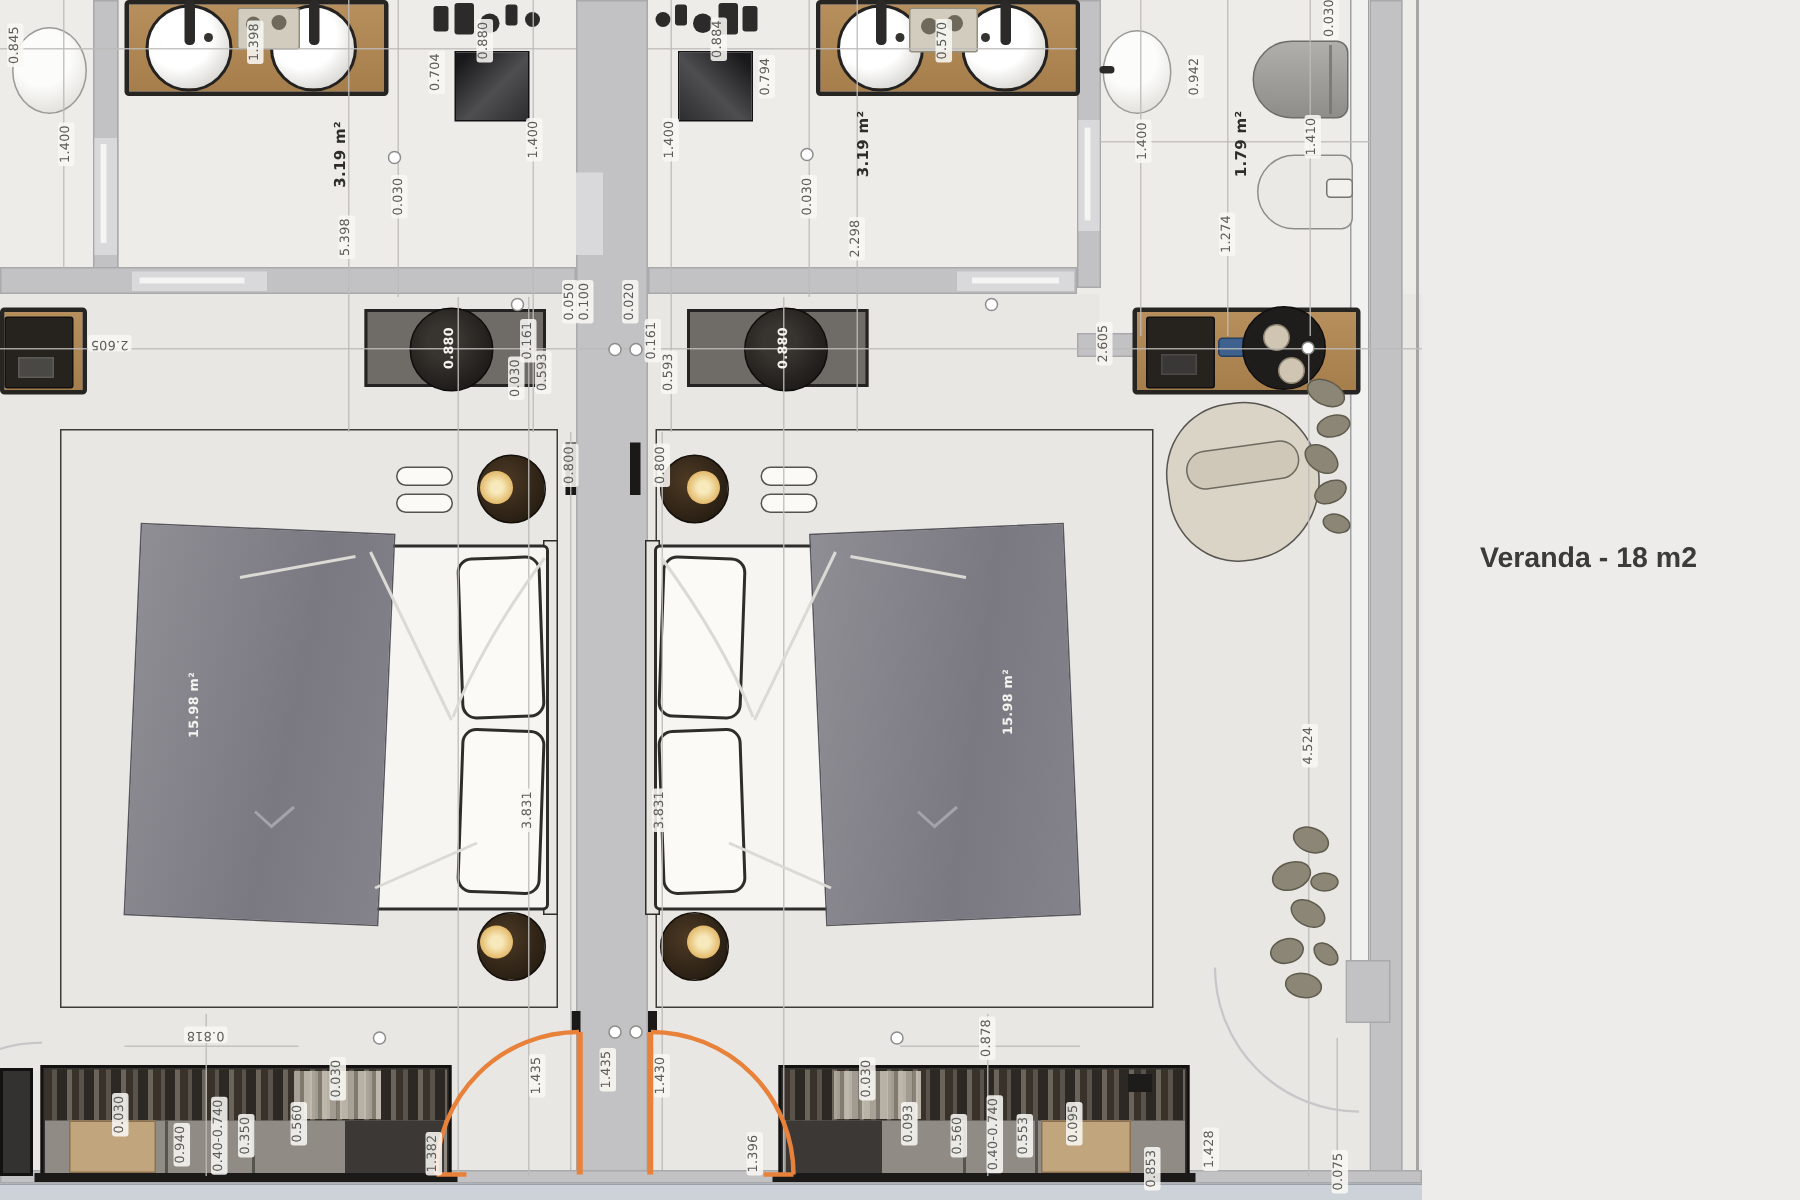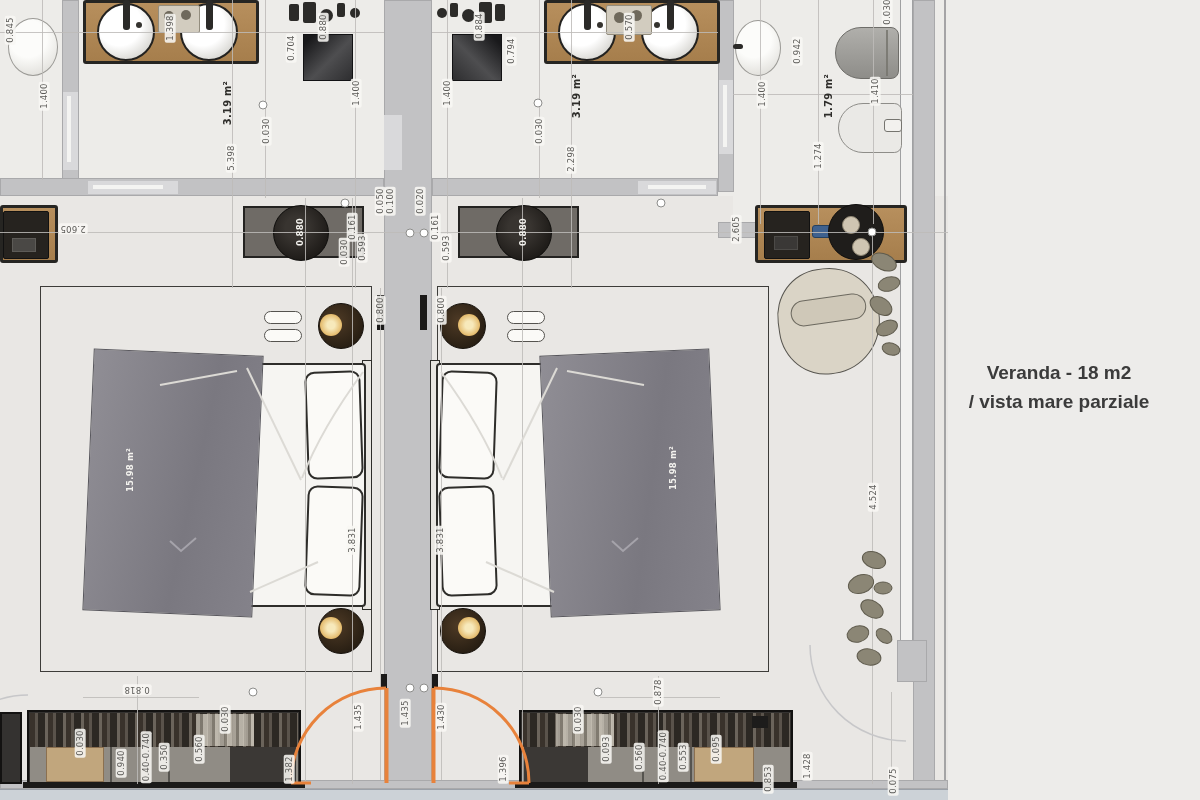--- a/index.html
+++ b/index.html
@@ -358,15 +358,14 @@
         <span class="dlabel" style="left: 683px; top: 757px; transform: translate(-50%, -50%) rotate(-90deg);">0.553</span>
         <span class="dlabel" style="left: 716px; top: 749px; transform: translate(-50%, -50%) rotate(-90deg);">0.095</span>
         <span class="dlabel" style="left: 768px; top: 779px; transform: translate(-50%, -50%) rotate(-90deg);">0.853</span>
         <span class="dlabel" style="left: 807px; top: 766px; transform: translate(-50%, -50%) rotate(-90deg);">1.428</span>
         <span class="dlabel" style="left: 893px; top: 781px; transform: translate(-50%, -50%) rotate(-90deg);">0.075</span>
       </div>
   </div>
 
   <div class="veranda-note">
     <div>Veranda - 18 m2</div>
-    <div>/ vista mare parziale</div>
   </div>
 </div>
 
 </body></html>

